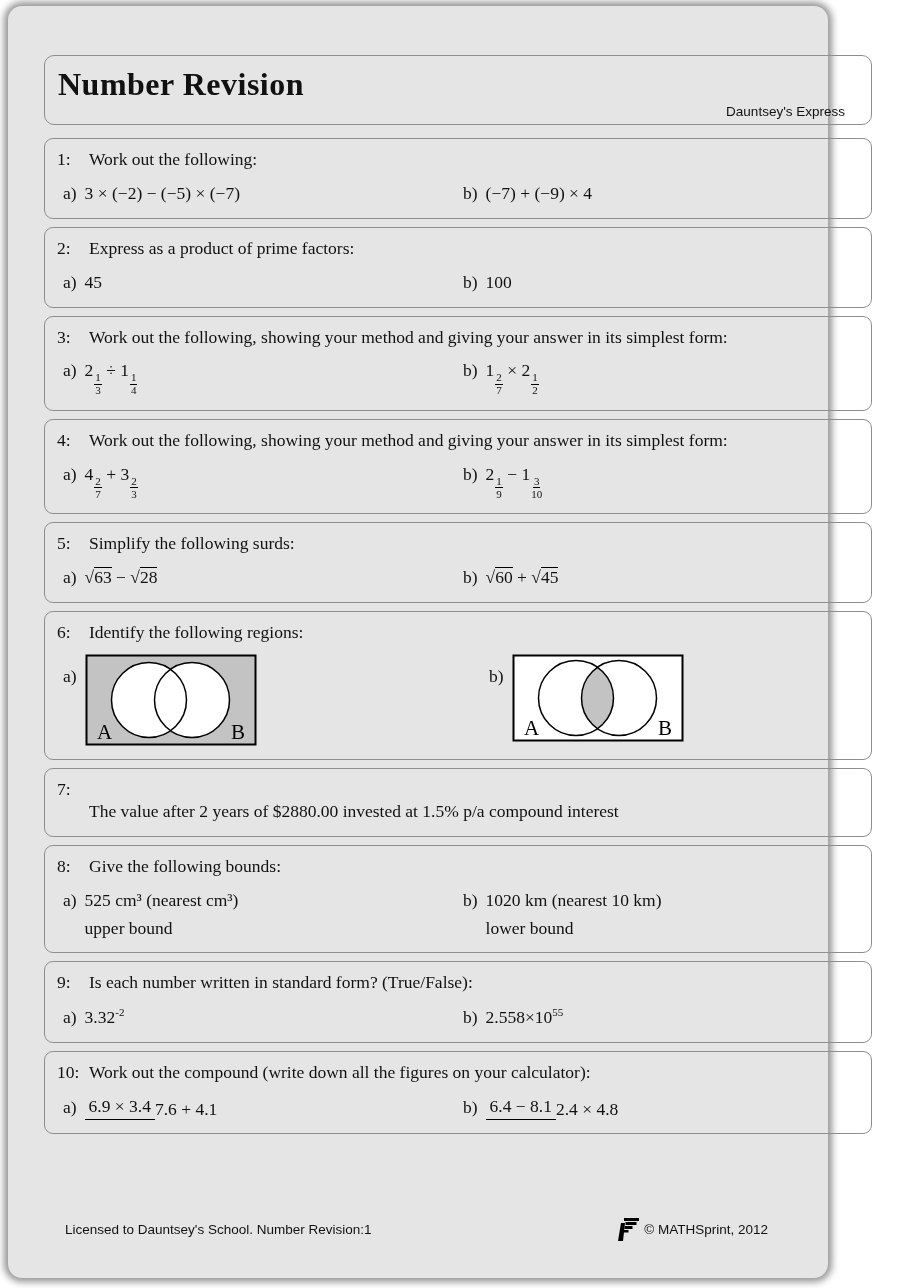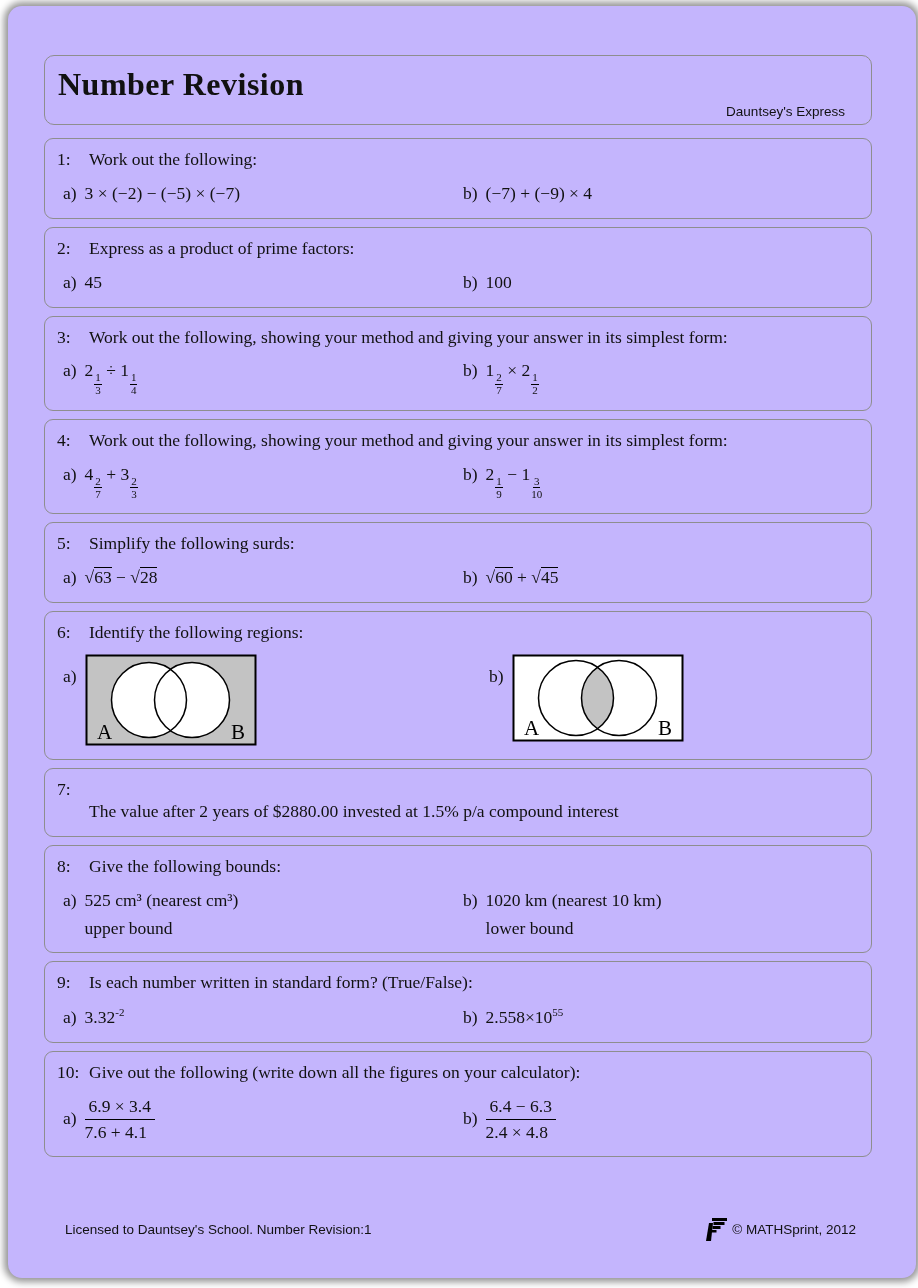--- a/index.html
+++ b/index.html
@@ -2,22 +2,22 @@
 <html><head>
 <meta charset="utf-8">
 <style>
   html,body{margin:0;padding:0;}
   body{
     width:918px;height:1288px;background:#ffffff;
     font-family:"Liberation Serif", serif;color:#111;
     position:relative;overflow:hidden;
   }
   .sheet{
-    position:absolute;left:8px;top:6px;width:908px;height:1272px;
-    background:#c4b5fd;border-radius:14px;
+    position:absolute;left:8px;top:6px;width:820px;height:1272px;
+    background:#e5e5e5;border-radius:14px;
     box-shadow:0 0 7px 4px rgba(0,0,0,0.42);
   }
   .content{position:absolute;left:36px;top:49px;width:828px;}
 
   .titlebox{
     position:relative;border:1.5px solid #8e8e8e;border-radius:10px;
     height:68px;margin-bottom:13px;background:transparent;
   }
   .titlebox h1{
     margin:0;position:absolute;left:13px;top:10px;
@@ -46,21 +46,21 @@
   .twoline .pline2{margin-top:6px;}
   .q7body{margin-left:32px;}
 
   sup{font-size:11px;}
 
   .sfrac{display:inline-flex;flex-direction:column;align-items:center;
     font-size:11px;line-height:1.05;vertical-align:-5px;margin-left:1px;}
   .sfrac .fn{border-bottom:1px solid #000;padding:0 1px 0px;}
   .sfrac .fd{padding-top:0.5px;}
 
-  .bfrac{display:inline-flex;flex-direction:column;align-items:flex-start;
+  .bfrac{display:inline-flex;flex-direction:row;align-items:flex-end;
     font-size:17.5px;line-height:1.2;vertical-align:middle;}
   .bfrac .fn{border-bottom:1.5px solid #000;padding:0 4px 2px;}
   .bfrac .fd{padding-top:2px;}
 
   .ovl{display:inline-block;border-top:1.2px solid #000;line-height:1.05;text-align:center;}
 
   .venn{display:block;}
 
   .footer{
     position:absolute;left:57px;right:60px;bottom:36px;
@@ -271,34 +271,34 @@
         <div class="part">
           <span class="plabel">b)</span>
           <span class="ptext">2.558×10<sup>55</sup></span>
         </div>
       </div>
     </div>
 
     <div class="qbox">
       <div class="qline1">
         <span class="qnum">10:</span>
-        <span class="qprompt">Give out the following (write down all the figures on your calculator):</span>
+        <span class="qprompt">Work out the compound (write down all the figures on your calculator):</span>
       </div>
       <div class="parts">
         <div class="part center">
           <span class="plabel">a)</span>
           <span class="ptext"><span class="bfrac">
                 <span class="fn">6.9 × 3.4</span>
                 <span class="fd">7.6 + 4.1</span>
               </span></span>
         </div>
         <div class="part center">
           <span class="plabel">b)</span>
           <span class="ptext"><span class="bfrac">
-                <span class="fn">6.4 − 6.3</span>
+                <span class="fn">6.4 − 8.1</span>
                 <span class="fd">2.4 × 4.8</span>
               </span></span>
         </div>
       </div>
     </div>
 
   </div>
 
   <div class="footer">
     <span>Licensed to Dauntsey's School. Number Revision:1</span>

